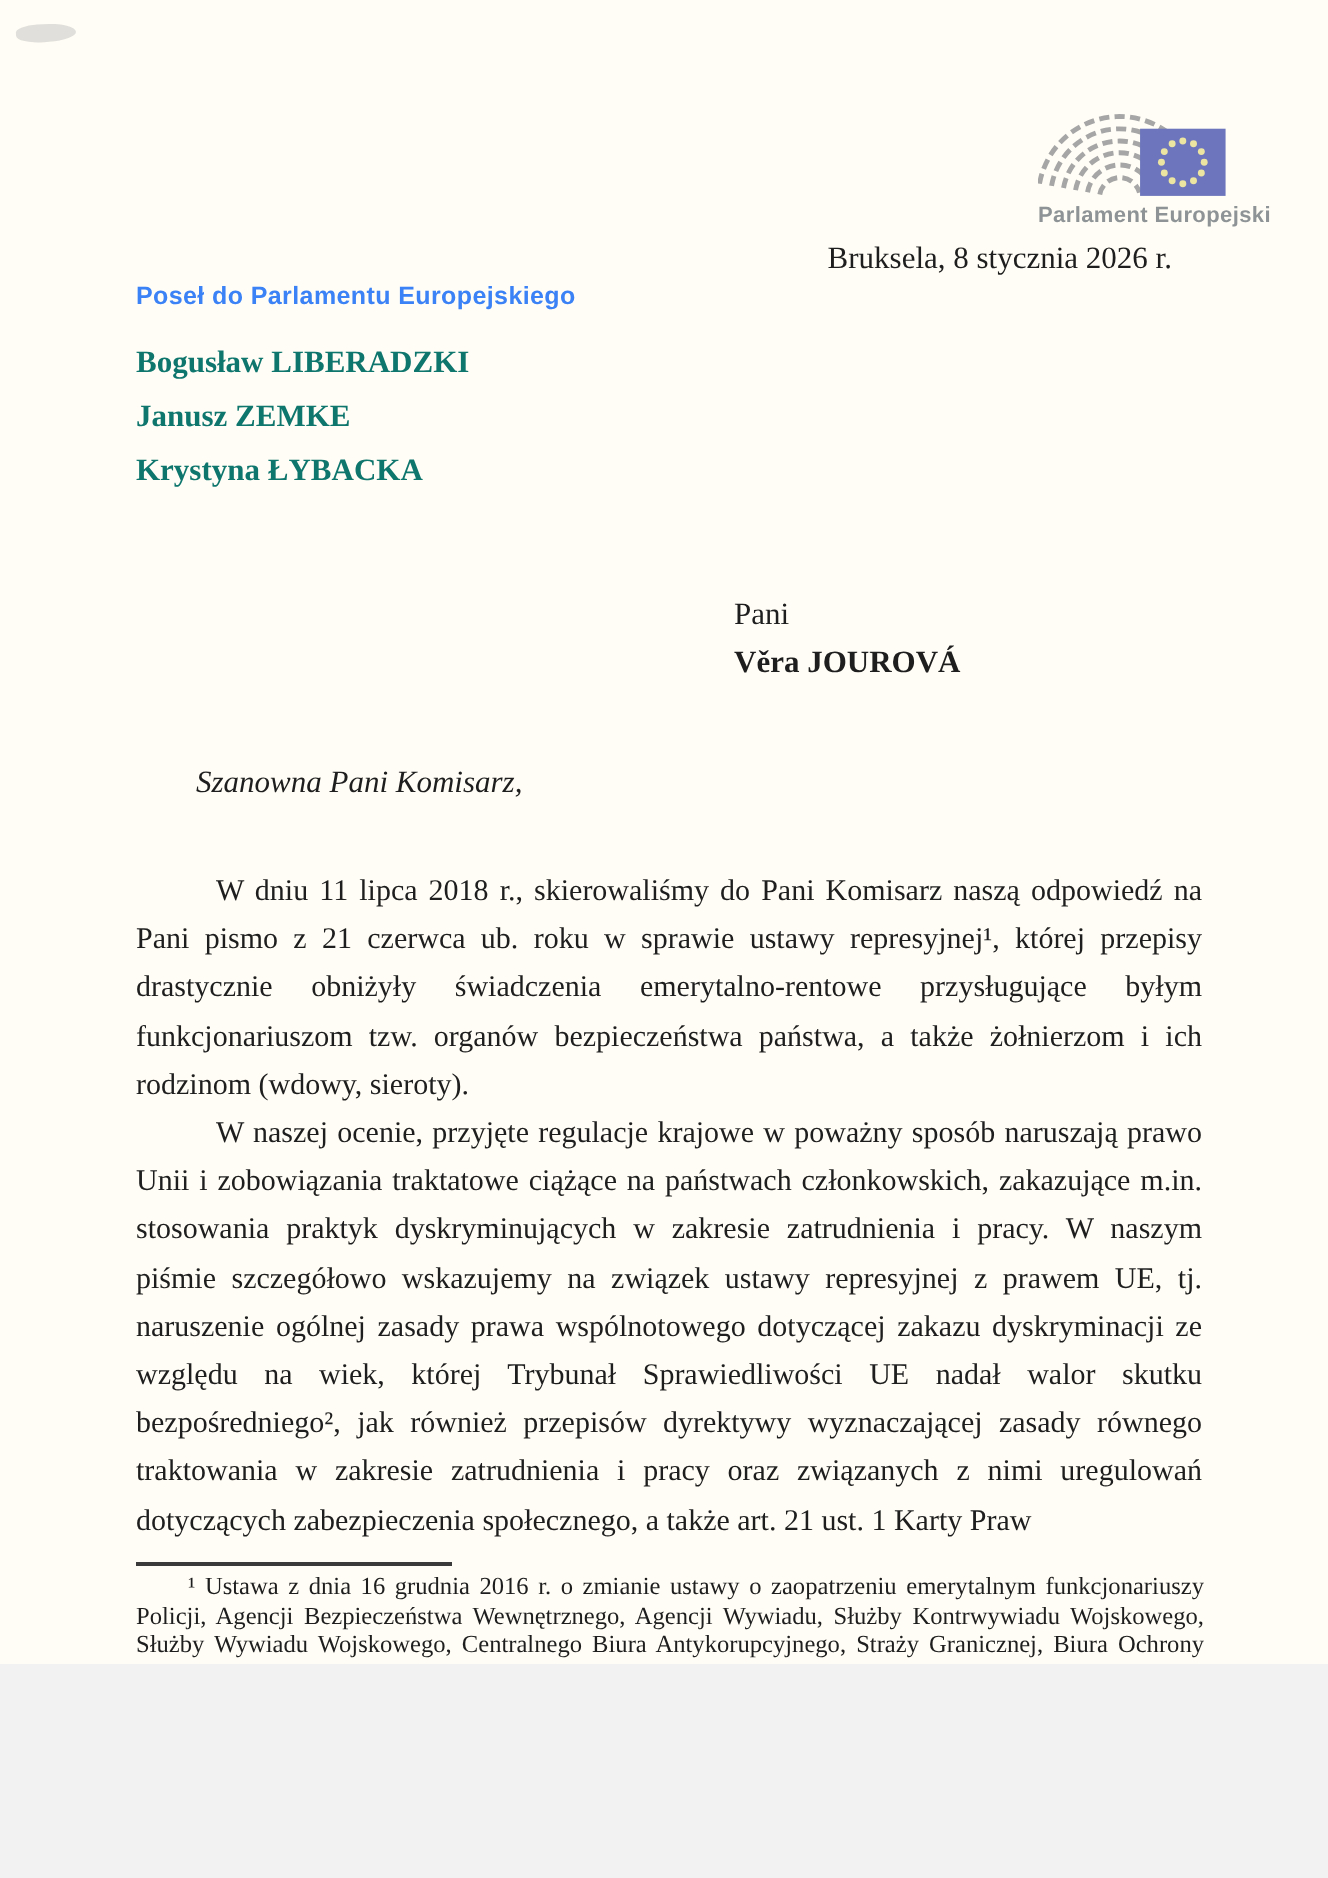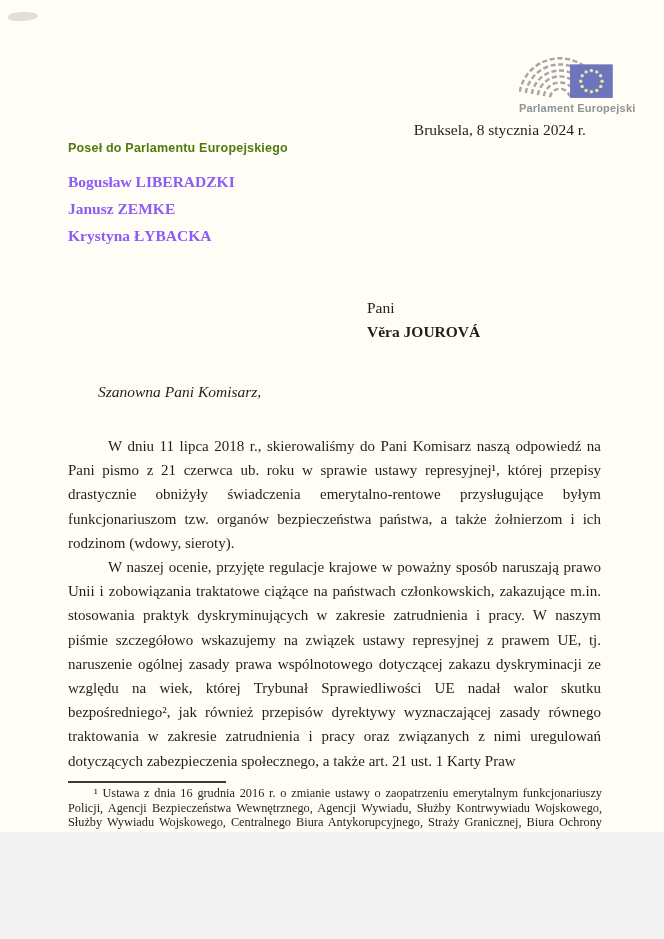--- a/index.html
+++ b/index.html
@@ -44,29 +44,29 @@
     top: 121px; right: 78px;
     font-size: 15.5px;
   }
   .sender-role {
     position: absolute;
     left: 68px; top: 141px;
     font-family: "Liberation Sans", sans-serif;
     font-size: 12.5px;
     font-weight: bold;
     letter-spacing: .2px;
-    color: #4d7c0f;
+    color: #3b82f6;
   }
   .sender-names {
     position: absolute;
     left: 68px; top: 168px;
     font-size: 15.5px;
     font-weight: bold;
     line-height: 27px;
-    color: #8b5cf6;
+    color: #0f766e;
   }
   
   .recipient {
     position: absolute;
     left: 367px; top: 268px;
     font-size: 15.5px;
     line-height: 24px;
     margin-top: 28px;
   }
   .recipient .name { font-weight: bold; }
@@ -136,21 +136,21 @@
           <circle cx="61.9" cy="31.25" r="1.7"></circle>
         <circle cx="65.75" cy="27.4" r="1.7"></circle>
           <circle cx="71" cy="26" r="1.7"></circle>
         <circle cx="76.25" cy="27.4" r="1.7"></circle>
           <circle cx="80.1" cy="31.25" r="1.7"></circle>
       </g>
     </svg>
     <div class="logo-caption">Parlament Europejski</div>
   </div>
 
-  <div class="date-line">Bruksela, 8 stycznia 2024 r.</div>
+  <div class="date-line">Bruksela, 8 stycznia 2026 r.</div>
 
   <div class="sender-role">Poseł do Parlamentu Europejskiego</div>
   <div class="sender-names">
     <div>Bogusław LIBERADZKI</div>
     <div>Janusz ZEMKE</div>
     <div>Krystyna ŁYBACKA</div>
   </div>
 
   <div class="recipient">
     <div>Pani</div>

